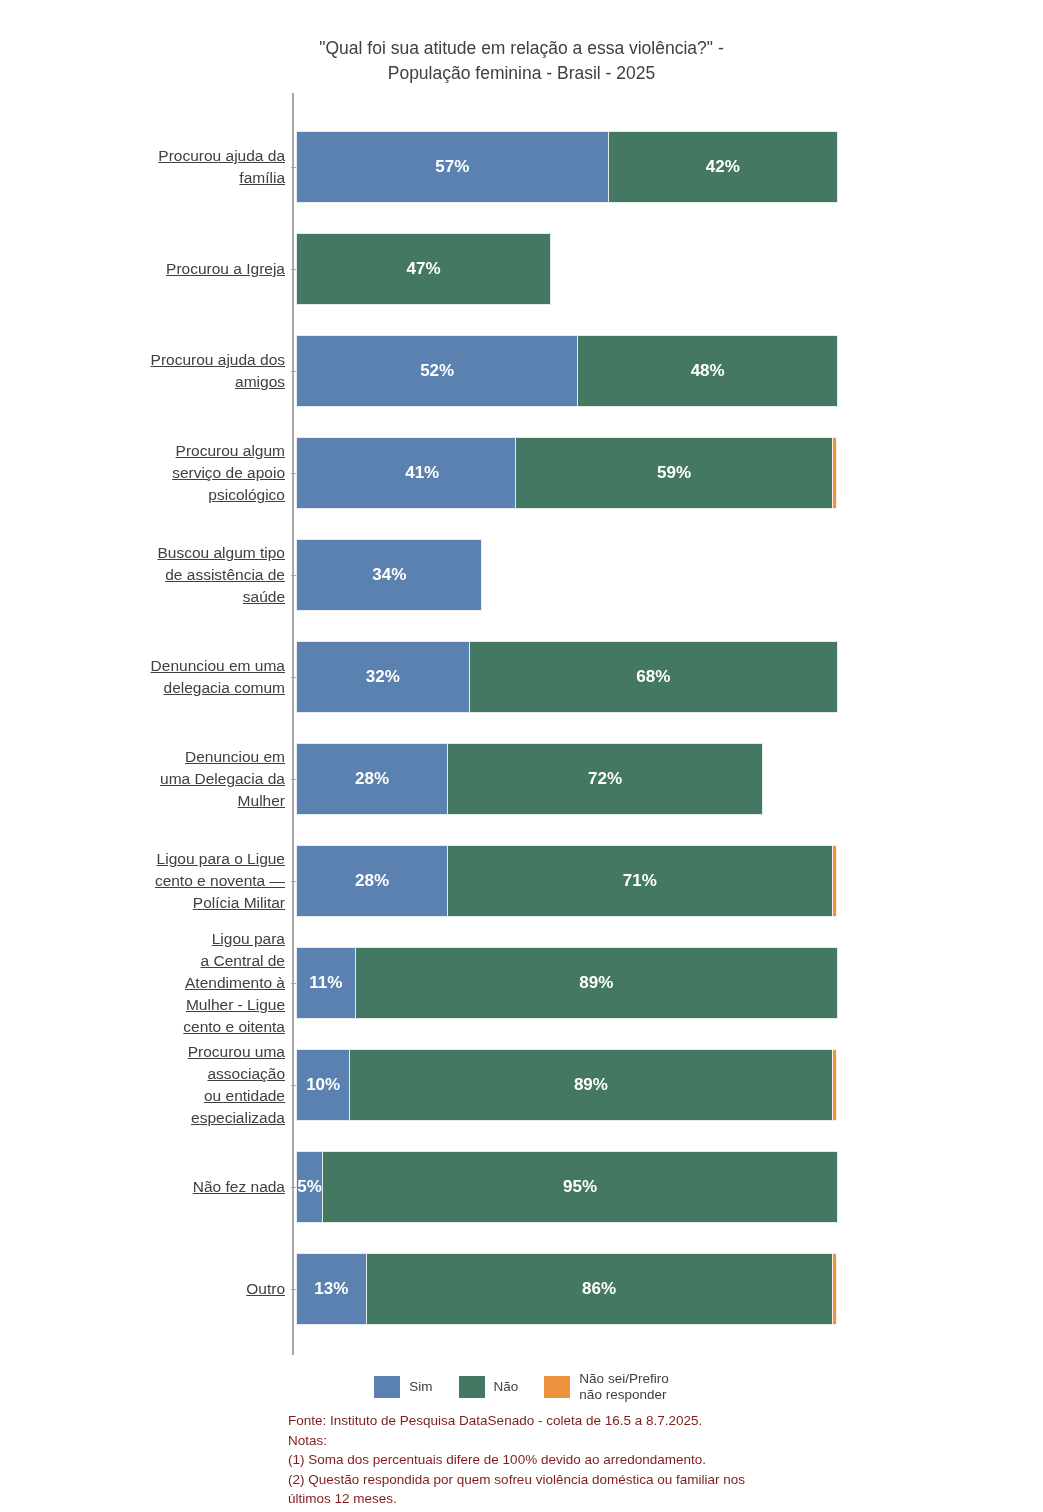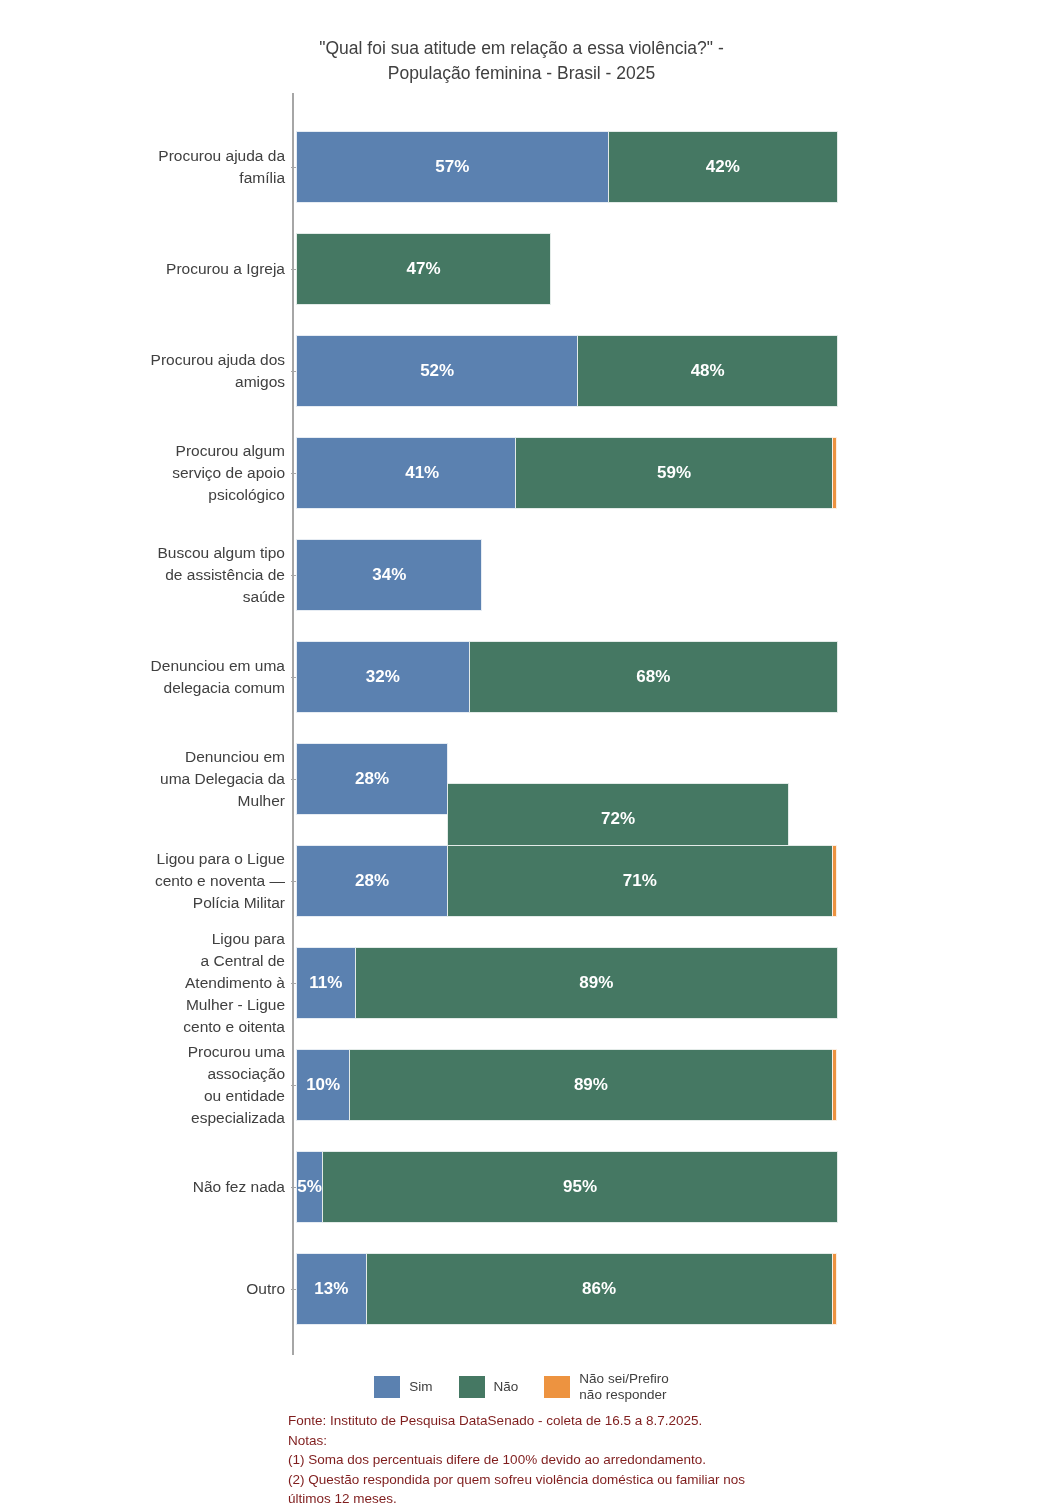--- a/index.html
+++ b/index.html
@@ -84,20 +84,21 @@
   
   .cat-label {
     position: absolute;
     right: 758px;           
     width: 230px;
     text-align: right;
     font-size: 15.5px;
     line-height: 22px;
     color: #404040;
     white-space: pre-line;
+    text-decoration: underline;
   }
 
   
   #legend {
     position: absolute;
     left: 0; top: 1371px;
     width: 1043px;
     display: flex;
     justify-content: center;
     align-items: center;
@@ -191,21 +192,21 @@
         </div>
         <div class="seg seg-nao" style="width: 369.24px;">
           <span class="seg-label">68%</span>
         </div>
       </div>
       <div class="tick" style="top: 663px;"></div>
       <div class="row" style="top: 627px; height: 72px;">
         <div class="seg seg-sim" style="width: 152.04px;">
           <span class="seg-label">28%</span>
         </div>
-        <div class="seg seg-nao" style="width: 342px; margin-top: 40px;">
+        <div class="seg seg-nao" style="width: 316px;">
           <span class="seg-label">72%</span>
         </div>
       </div>
       <div class="tick" style="top: 765px;"></div>
       <div class="row" style="top: 729px; height: 72px;">
         <div class="seg seg-sim" style="width: 152.04px;">
           <span class="seg-label">28%</span>
         </div>
         <div class="seg seg-nao" style="width: 385.53px;">
           <span class="seg-label">71%</span>

